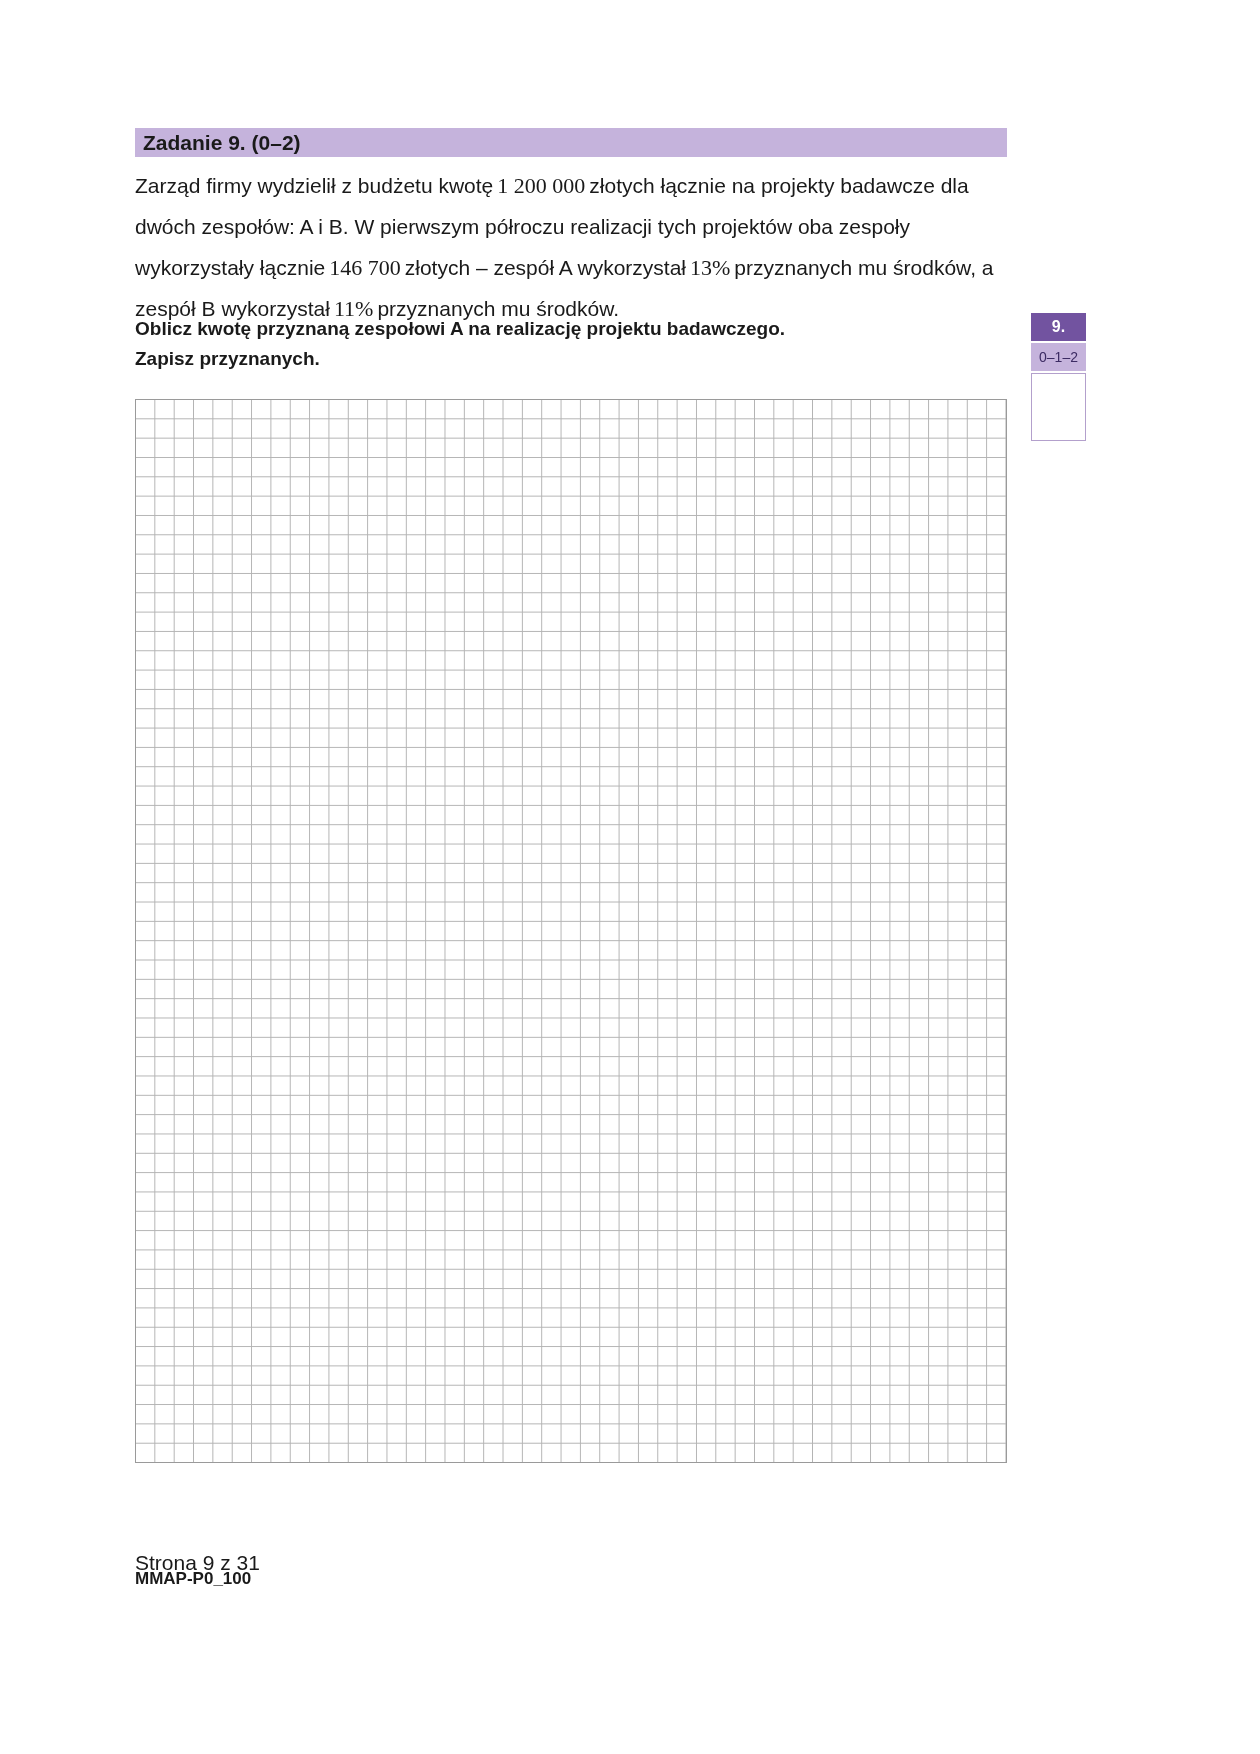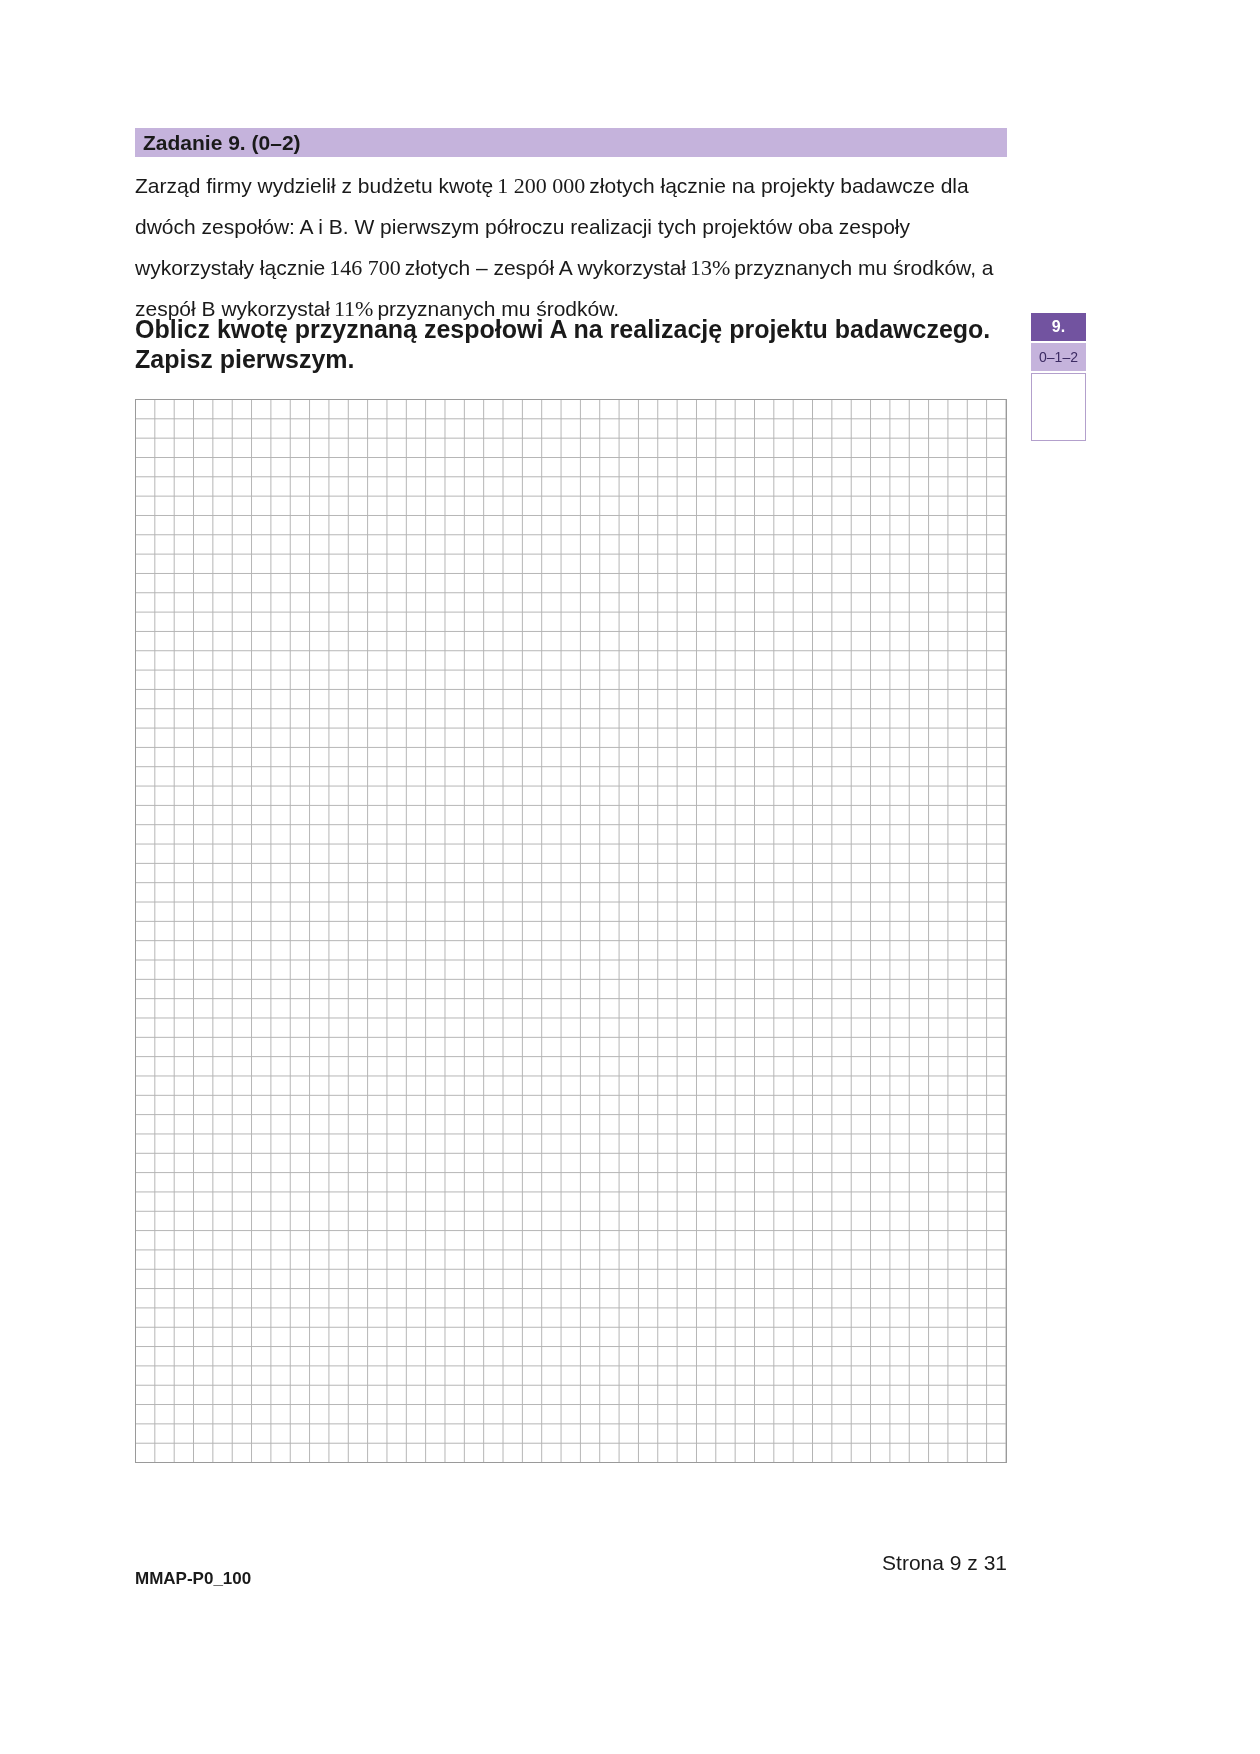--- a/index.html
+++ b/index.html
@@ -40,21 +40,21 @@
     font-family: "Liberation Serif", serif;
     font-size: 22px;
     white-space: nowrap;
     padding: 0 4px;
   }
 
   .task-instruction {
     position: absolute;
     left: 135px; top: 306px;
     width: 876px;
-    font-size: 25px;
+    font-size: 19px;
     line-height: 30px;
     font-weight: bold;
   }
 
   .score-box {
     position: absolute;
     left: 1031px; top: 305px;
     width: 55px;
     display: flex;
     flex-direction: column;
@@ -94,21 +94,21 @@
       linear-gradient(to right, #b3b3b3 1px, transparent 1px),
       linear-gradient(to bottom, #b3b3b3 1px, transparent 1px);
     background-size: 19.35px 19.34px;
     background-position: -1px -1px;
   }
 
   .footer-page {
     position: absolute;
     left: 135px; top: 1543px;
     width: 872px;
-    text-align: right;
+    text-align: left;
     font-size: 21px;
   }
 
   .footer-code {
     position: absolute;
     left: 135px; top: 1561px;
     font-size: 17px;
     font-weight: bold;
   }
 </style>
@@ -116,21 +116,21 @@
 <body>
 
 <div class="page">
 
   <div class="task-header">Zadanie 9. (0–2)</div>
 
   <p class="task-paragraph"><span>Zarząd firmy wydzielił z budżetu kwotę</span><span class="seg-math">1 200 000</span><span>złotych łącznie na projekty badawcze dla dwóch zespołów: A i B. W pierwszym półroczu realizacji tych projektów oba zespoły wykorzystały łącznie</span><span class="seg-math">146 700</span><span>złotych – zespół A wykorzystał</span><span class="seg-math">13%</span><span>przyznanych mu środków, a zespół B wykorzystał</span><span class="seg-math">11%</span><span>przyznanych mu środków.</span></p>
 
   <div class="task-instruction">
     <div>Oblicz kwotę przyznaną zespołowi A na realizację projektu badawczego.</div>
-    <div>Zapisz pierwszym.</div>
+    <div>Zapisz przyznanych.</div>
   </div>
 
   <div class="score-box">
     <div class="score-number">9.</div>
     <div class="score-points">0–1–2</div>
     <div class="score-empty"></div>
   </div>
 
   <div class="work-grid"></div>
 

